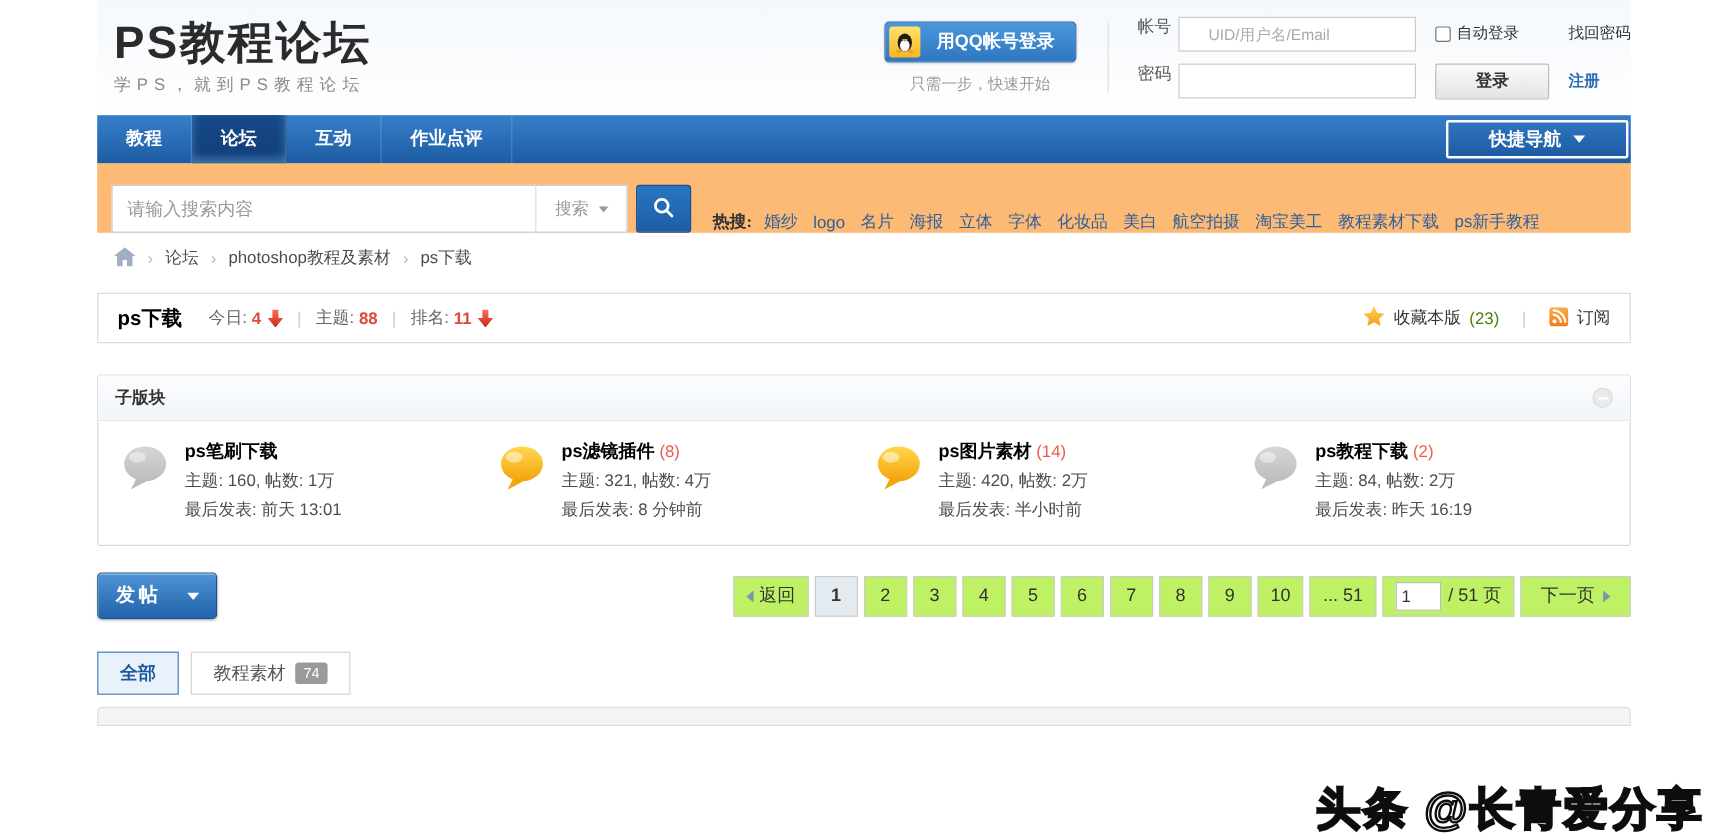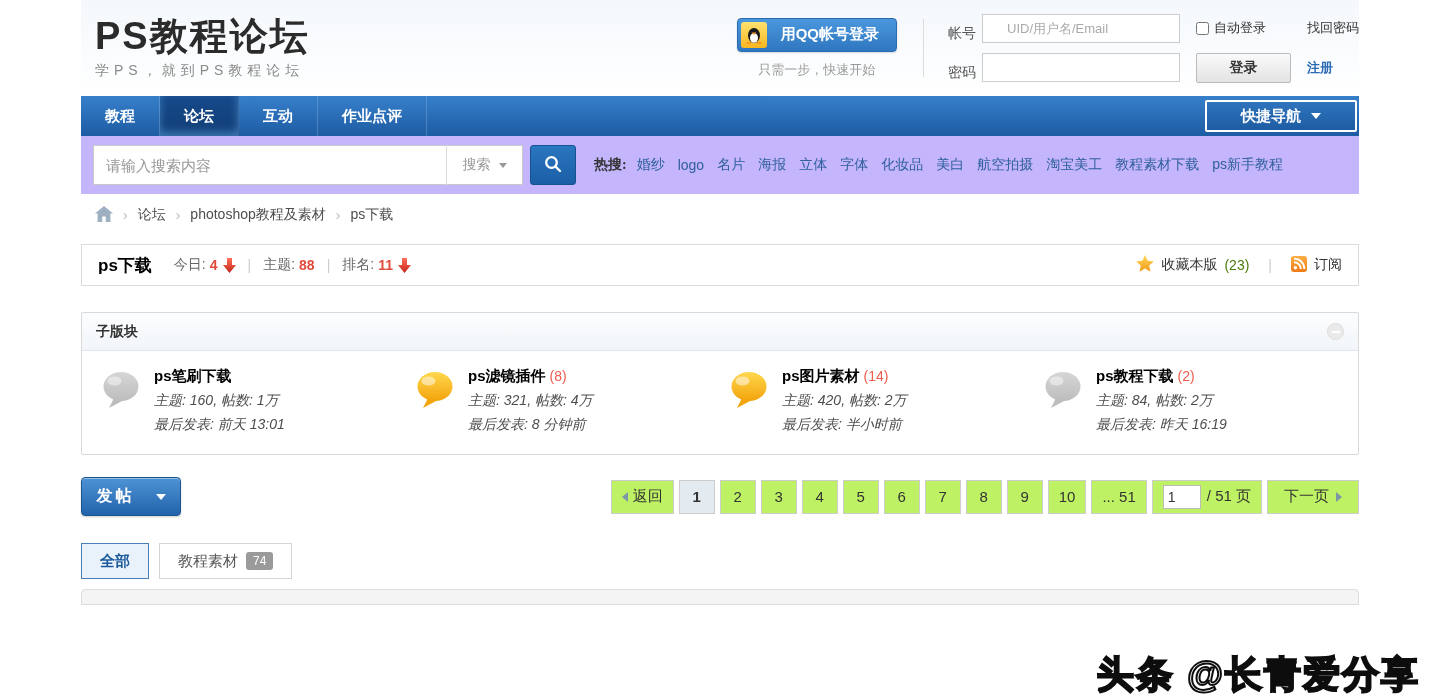--- a/index.html
+++ b/index.html
@@ -15,21 +15,21 @@
   .hd-spacer { flex:1; }
   .qq-block { text-align:center; margin-right:26px; }
   .qq-btn { display:flex; align-items:center; background:linear-gradient(#4a97dd,#2f77c0); border:1px solid #2a6cb0;
     border-radius:4px; padding:3px; cursor:pointer; box-shadow:0 1px 2px rgba(0,0,0,.15); }
   .qq-icon-box { width:26px; height:26px; border-radius:3px; background:linear-gradient(#ffe26e,#f8b row721);
     background:linear-gradient(#ffe26e,#f7b721); display:flex; align-items:center; justify-content:center; }
   .qq-btn-label { color:#fff; font-size:15px; font-weight:bold; padding:0 14px; }
   .qq-hint { color:#999; font-size:13px; margin-top:9px; }
   .vdiv { width:1px; height:58px; background:#ddd; margin-right:24px; }
   .login-form { display:grid; grid-template-columns:auto auto auto; grid-column-gap:16px; grid-row-gap:10px; align-items:center; }
-  .form-row { display:flex; align-items:flex-end; }
+  .form-row { display:flex; align-items:flex-start; }
   .fld-label { color:#555; margin-right:6px; font-size:14px; }
   .txt-input { width:198px; height:29px; border:1px solid #ccc; padding:0 24px; font-size:13px; color:#333;
     font-family:"Liberation Sans","DejaVu Sans",sans-serif; }
   .txt-input::placeholder { color:#aaa; }
   .chk { width:13px; height:13px; margin-right:5px; }
   .auto-login { color:#333; font-size:13px; display:flex; align-items:center; cursor:pointer; }
   .login-btn { width:95px; height:30px; background:linear-gradient(#fafafa,#e3e3e3); border:1px solid #bbb;
     border-radius:2px; font-weight:bold; font-size:14px; color:#333; cursor:pointer;
     font-family:"Liberation Sans","DejaVu Sans",sans-serif; }
   .hd-link { font-size:13px; color:#333; text-decoration:none; cursor:pointer; }
@@ -39,21 +39,21 @@
   .nav { height:40px; background:linear-gradient(#377fca,#1d5ca3); display:flex; align-items:stretch; position:relative; }
   .nav-item { padding:0 24px; line-height:40px; color:#fff; font-size:15px; font-weight:bold; cursor:pointer;
     border-right:1px solid rgba(255,255,255,.18); position:relative; }
   .nav-item.active { background:linear-gradient(#16498a,#123e75); box-shadow:inset 0 -4px 8px rgba(110,190,255,.45); }
   .quick-nav { position:absolute; right:2px; top:4px; bottom:4px; width:152px; border:2px solid #fff; border-radius:2px;
     background:linear-gradient(#2f74bd,#1d5ca3); color:#fff; font-weight:bold; font-size:15px;
     display:flex; align-items:center; justify-content:center; gap:10px; cursor:pointer; }
   .tri-down-w { width:0; height:0; border-left:5px solid transparent; border-right:5px solid transparent; border-top:6px solid #fff; }
 
   
-  .search-strip { height:58px; background:#c4b5fd; display:flex; align-items:center; padding:0 12px; }
+  .search-strip { height:58px; background:#fdba74; display:flex; align-items:flex-end; padding:0 12px; }
   .search-box { display:flex; align-items:center; background:#fff; border:1px solid #c9c9c9; height:40px; }
   .search-input { border:none; outline:none; width:352px; height:36px; padding:0 12px; font-size:15px; color:#333;
     font-family:"Liberation Sans","DejaVu Sans",sans-serif; }
   .search-input::placeholder { color:#999; }
   .search-type { width:76px; height:40px; border-left:1px solid #ddd; display:flex; align-items:center; justify-content:center;
     gap:8px; color:#999; font-size:14px; cursor:pointer; }
   .tri-down-g { width:0; height:0; border-left:4px solid transparent; border-right:4px solid transparent; border-top:5px solid #999; }
   .search-btn { width:46px; height:40px; margin-left:7px; background:linear-gradient(#2a76c0,#1b5ea6); border:1px solid #16528f;
     border-radius:3px; display:flex; align-items:center; justify-content:center; cursor:pointer; }
   .hot-area { margin-left:18px; display:flex; align-items:center; flex-wrap:nowrap; }
@@ -84,21 +84,21 @@
   .sub-title { font-weight:bold; font-size:14px; color:#333; }
   .sub-head-spacer { flex:1; }
   .collapse-btn { width:17px; height:17px; border-radius:50%; background:#eaeaea; border:1px solid #ddd;
     display:flex; align-items:center; justify-content:center; cursor:pointer; }
   .collapse-btn i { display:block; width:8px; height:2px; background:#fff; }
   .sub-body { padding:16px 10px 20px; display:grid; grid-template-columns:repeat(4,1fr); grid-row-gap:26px; }
   .sub-item { display:flex; padding:0 8px; }
   .sub-icon { flex:0 0 44px; margin-right:10px; margin-top:2px; }
   .sub-name { font-size:15px; font-weight:bold; color:#000; text-decoration:none; cursor:pointer; }
   .sub-newcount { color:#ef5b4c; font-weight:normal; font-size:14px; margin-left:4px; }
-  .sub-stats, .sub-last { color:#4d4d4d; font-size:14px; margin-top:6px;font-style:italic; }
+  .sub-stats, .sub-last { color:#4d4d4d; font-size:14px; margin-top:6px; }
 
   
   .post-row { margin-top:22px; display:flex; align-items:center; }
   .post-btn { width:100px; height:39px; background:linear-gradient(#4e93d5,#2263ab); border:1px solid #1c568f;
     border-radius:4px; box-shadow:inset 0 1px 0 rgba(255,255,255,.4), 0 1px 2px rgba(0,0,0,.2);
     color:#fff; font-weight:bold; font-size:16px; display:flex; align-items:center; justify-content:center; gap:21px;
     cursor:pointer; letter-spacing:3px; }
   .pg-spacer { flex:1; }
   .pagination { display:flex; align-items:center; gap:5px; }
   .pg-box { min-width:36px; height:34px; border:1px solid #ccc; background:#bef264; display:flex; align-items:center;

